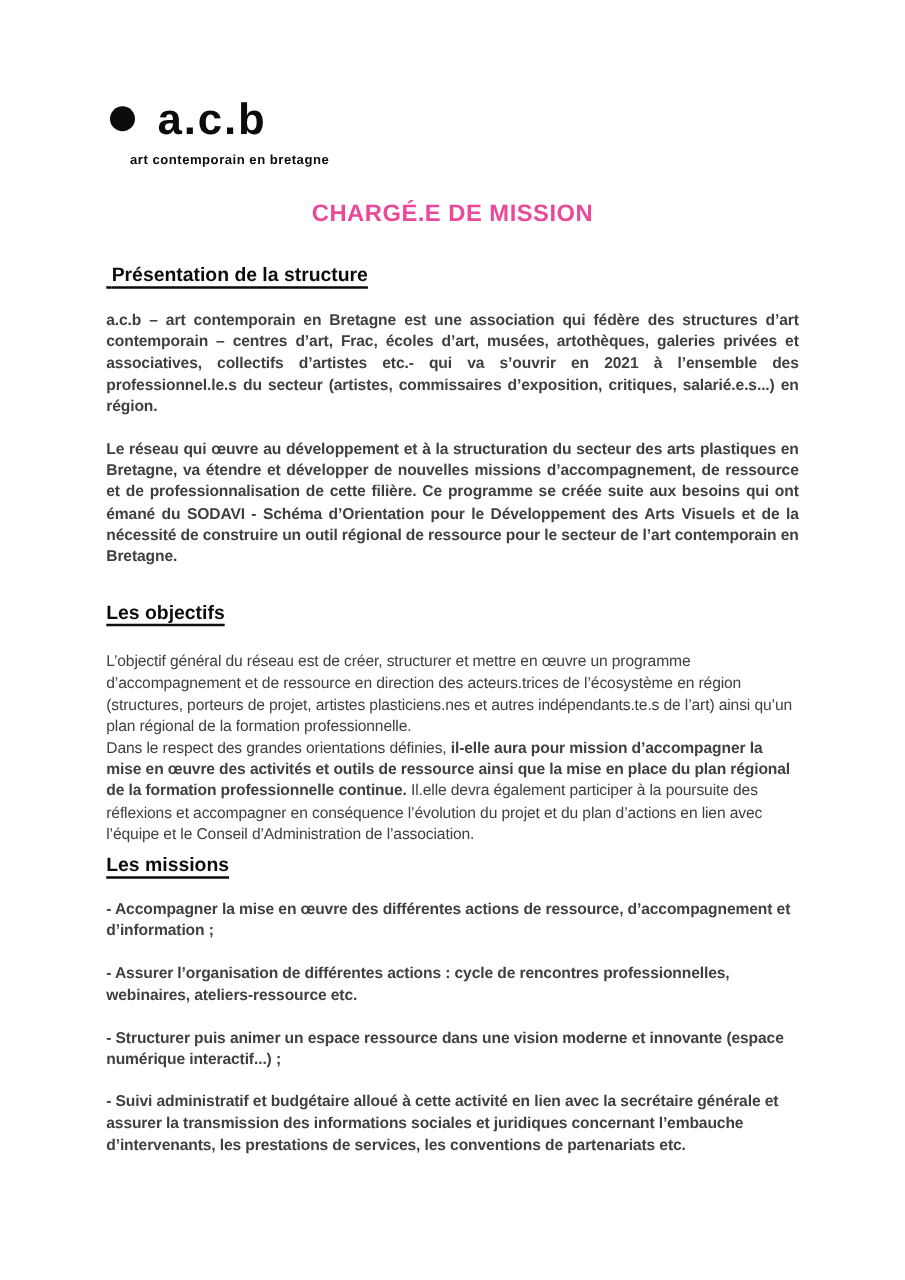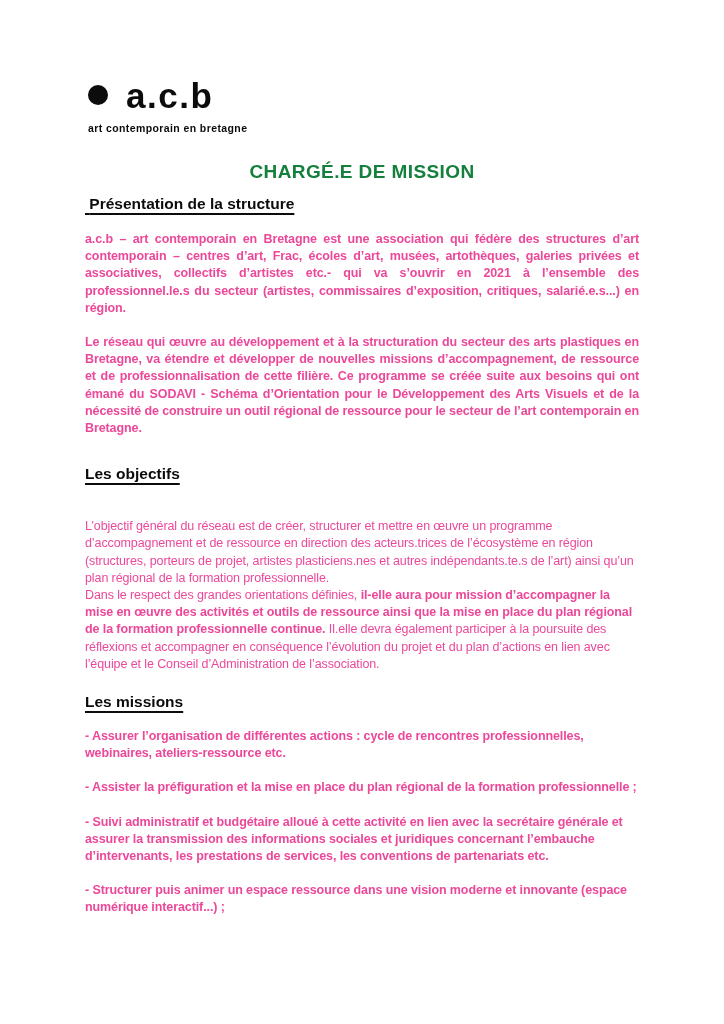--- a/index.html
+++ b/index.html
@@ -37,68 +37,68 @@
   }
   .logo-text {
     font-size: 35px;
     font-weight: 700;
     letter-spacing: 1.5px;
     line-height: 1;
     color: #0c0c0c;
   }
   .logo-tagline {
     margin-top: 6px;
-    margin-left: 3px;
+    margin-left: 19px;
     font-size: 10.5px;
     font-weight: 700;
     letter-spacing: 0.4px;
     color: #0c0c0c;
   }
 
   
   .doc-title {
     margin: 25px 0 0 0;
     text-align: center;
     font-size: 19px;
     font-weight: 700;
     line-height: 26px;
     letter-spacing: 0.4px;
-    color: #15803d;
+    color: #ec4899;
   }
   .title-line { display: block; }
 
   
   .section-heading {
     margin: 0;
     font-size: 15.5px;
     font-weight: 700;
     color: #0c0c0c;
     text-decoration: underline;
     text-underline-offset: 4px;
     text-decoration-thickness: 1.5px;
   }
   .pad-lead::before { content: "\00a0"; }
-  .mt-head-1 { margin-top: 10px; }
+  .mt-head-1 { margin-top: 27px; }
   .mt-head-2 { margin-top: 28px; }
-  .mt-head-3 { margin-top: 20px; }
+  .mt-head-3 { margin-top: 8px; }
 
   
   p {
     margin: 0;
     font-size: 12.5px;
     line-height: 17.2px;
     letter-spacing: -0.1px;
-    color: #ec4899;
+    color: #404040;
   }
   .body-bold { font-weight: 700; margin-top: 17px; }
   .body-reg  { font-weight: 400; }
   .justify   { text-align: justify; }
   .bold      { font-weight: 700; }
   .mt-para-1 { margin-top: 18px; }
-  .mt-para-2 { margin-top: 35px; }
+  .mt-para-2 { margin-top: 21px; }
   .mt-list   { margin-top: 12px; }
 </style>
 </head>
 <body>
 
 <div class="page">
 
   <header class="logo">
     <div class="logo-row">
       <span class="logo-dot"></span>
@@ -119,20 +119,20 @@
 
   <section class="section">
     <h2 class="section-heading mt-head-2">Les objectifs</h2>
     <p class="body-reg mt-para-2">L’objectif général du réseau est de créer, structurer et mettre en œuvre un programme d’accompagnement et de ressource en direction des acteurs.trices de l’écosystème en région (structures, porteurs de projet, artistes plasticiens.nes et autres indépendants.te.s de l’art) ainsi qu’un plan régional de la formation professionnelle.</p>
     <p class="body-reg"><span>Dans le respect des grandes orientations définies, </span><span class="bold">il-elle aura pour mission d’accompagner la mise en œuvre des activités et outils de ressource ainsi que la mise en place du plan régional de la formation professionnelle continue.</span><span> Il.elle devra également participer à la poursuite des réflexions et accompagner en conséquence l’évolution du projet et du plan d’actions en lien avec l’équipe et le Conseil d’Administration de l’association.</span></p>
   </section>
 
   <section class="section">
     <h2 class="section-heading mt-head-3">Les missions</h2>
     <div class="missions-list mt-list">
+      <p class="body-bold mission-item">- Accompagner la mise en œuvre des différentes actions de ressource, d’accompagnement et d’information ;</p>
       <p class="body-bold mission-item">- Assurer l’organisation de différentes actions : cycle de rencontres professionnelles, webinaires, ateliers-ressource etc.</p>
-      <p class="body-bold mission-item">- Assister la préfiguration et la mise en place du plan régional de la formation professionnelle ;</p>
+      <p class="body-bold mission-item">- Structurer puis animer un espace ressource dans une vision moderne et innovante (espace numérique interactif...) ;</p>
       <p class="body-bold mission-item">- Suivi administratif et budgétaire alloué à cette activité en lien avec la secrétaire générale et assurer la transmission des informations sociales et juridiques concernant l’embauche d’intervenants, les prestations de services, les conventions de partenariats etc.</p>
-      <p class="body-bold mission-item">- Structurer puis animer un espace ressource dans une vision moderne et innovante (espace numérique interactif...) ;</p>
     </div>
   </section>
 
 </div>
 
 </body></html>

